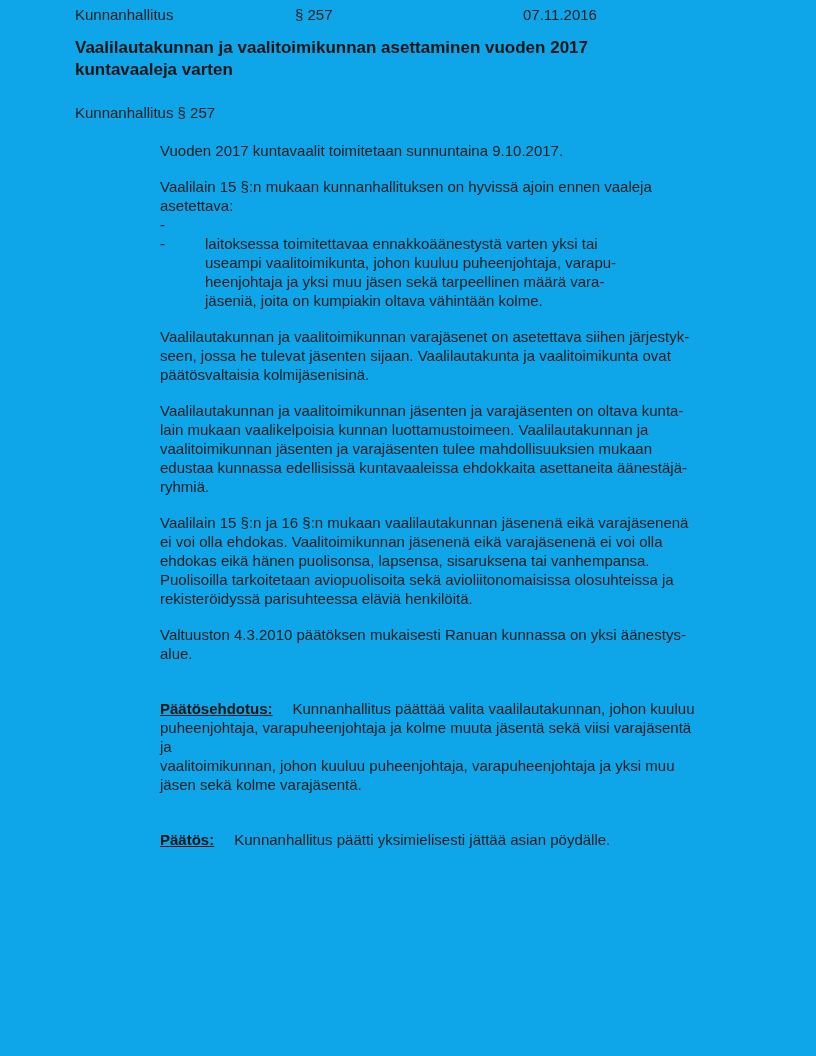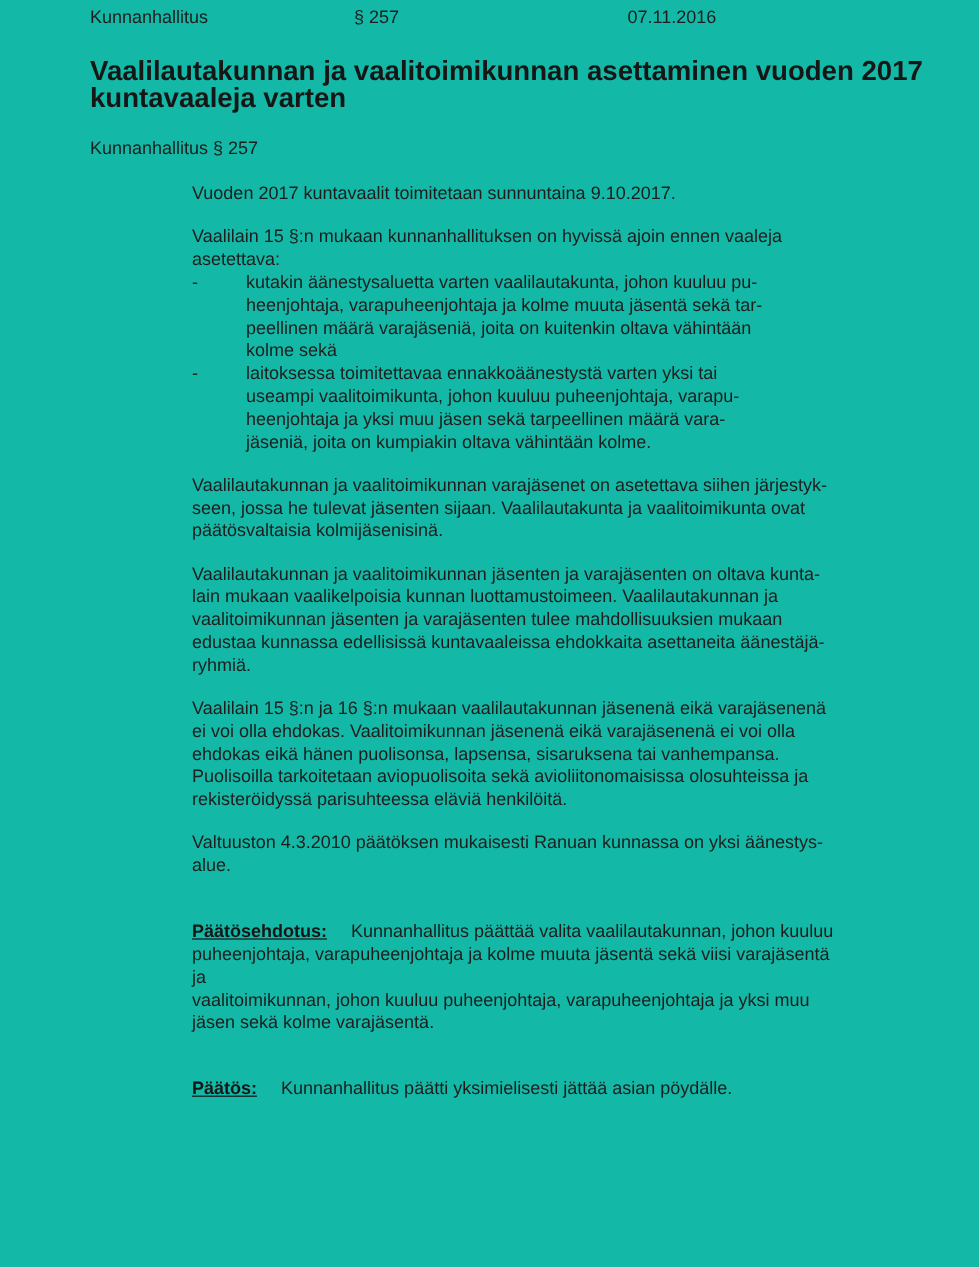--- a/index.html
+++ b/index.html
@@ -1,36 +1,36 @@
 <!DOCTYPE html>
 <html><head>
 <meta charset="utf-8">
 <style>
   html, body { margin: 0; padding: 0; background: #ffffff; }
   .page {
     position: relative;
     width: 816px;
     height: 1056px;
-    background: #14b8a6;
+    background: #0ea5e9;
     box-sizing: border-box;
     padding: 5px 40px 0 75px;
     font-family: "Liberation Sans", sans-serif;
     font-size: 15px;
     line-height: 19px;
     color: #1e1e1e;
     overflow: hidden;
   }
   .header-row { display: flex; }
   .header-row .col1 { width: 220px; flex: 0 0 220px; }
   .header-row .col2 { width: 228px; flex: 0 0 228px; }
   .doc-title {
-    font-size: 23px;
+    font-size: 17px;
     line-height: 22px;
     font-weight: bold;
-    margin: 24px 0 0 0;
+    margin: 13px 0 0 0;
     white-space: pre-line;
     color: #161616;
   }
   .case-number { margin-top: 17px; }
   .section-heading { margin-top: 22px; }
   .doc-body { margin-left: 85px; width: 628px; }
   .para { margin: 17px 0 0 0; white-space: pre-line; }
   .para.first { margin-top: 19px; }
   .bullet { display: flex; }
   .bullet .dash { width: 45px; flex: 0 0 45px; }
@@ -61,24 +61,20 @@
 
   <div class="doc-body">
 
     <p class="para first">Vuoden 2017 kuntavaalit toimitetaan sunnuntaina 9.10.2017.</p>
 
     <p class="para">Vaalilain 15 §:n mukaan kunnanhallituksen on hyvissä ajoin ennen vaaleja
 asetettava:</p>
 
     <div class="bullet">
       <span class="dash">-</span>
-      <span class="btext">kutakin äänestysaluetta varten vaalilautakunta, johon kuuluu pu-
-heenjohtaja, varapuheenjohtaja ja kolme muuta jäsentä sekä tar-
-peellinen määrä varajäseniä, joita on kuitenkin oltava vähintään
-kolme sekä</span>
     </div>
 
     <div class="bullet">
       <span class="dash">-</span>
       <span class="btext">laitoksessa toimitettavaa ennakkoäänestystä varten yksi tai
 useampi vaalitoimikunta, johon kuuluu puheenjohtaja, varapu-
 heenjohtaja ja yksi muu jäsen sekä tarpeellinen määrä vara-
 jäseniä, joita on kumpiakin oltava vähintään kolme.</span>
     </div>
 

